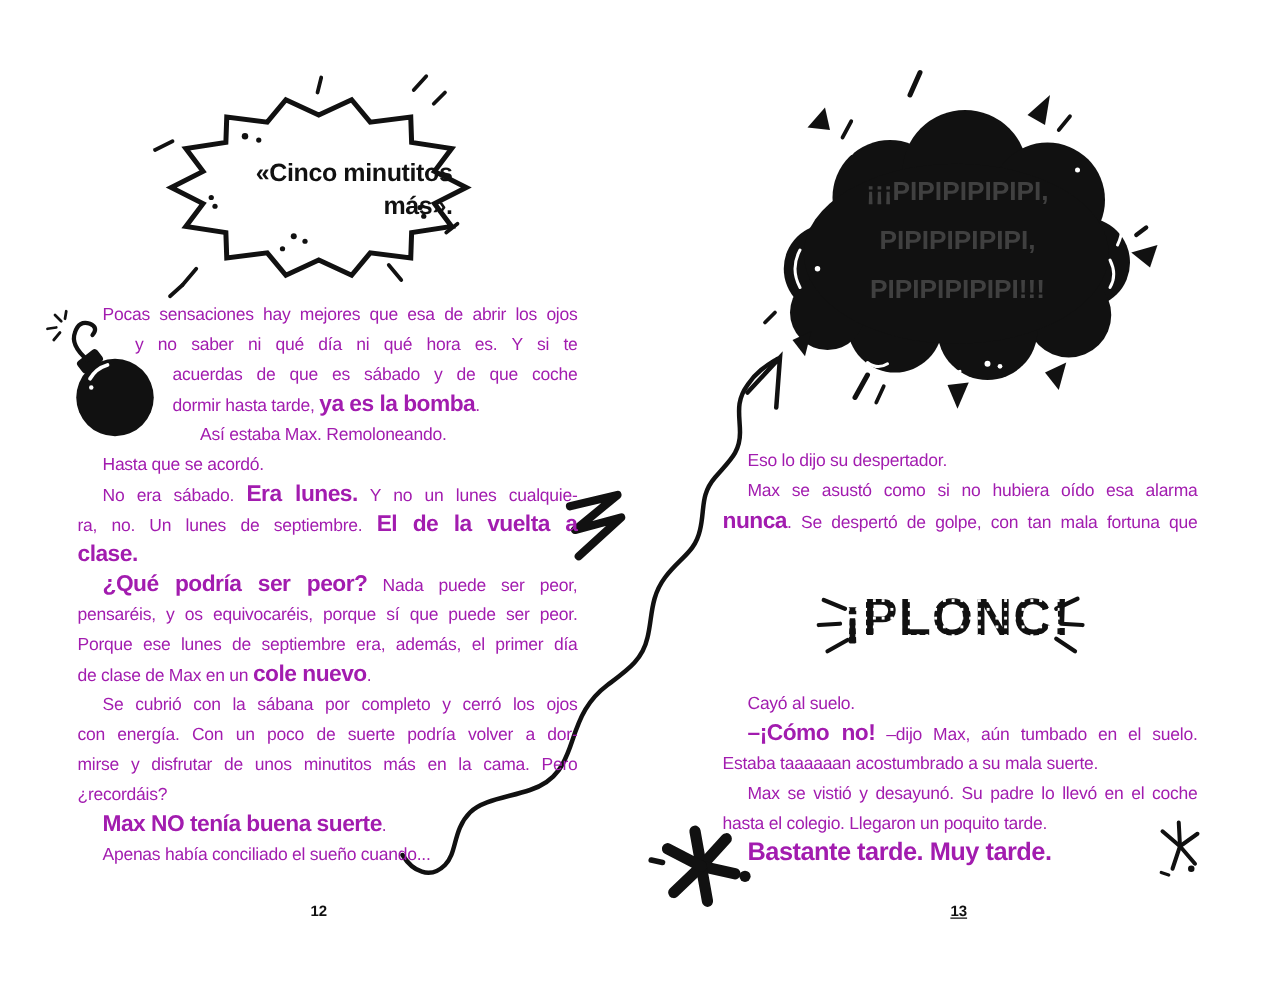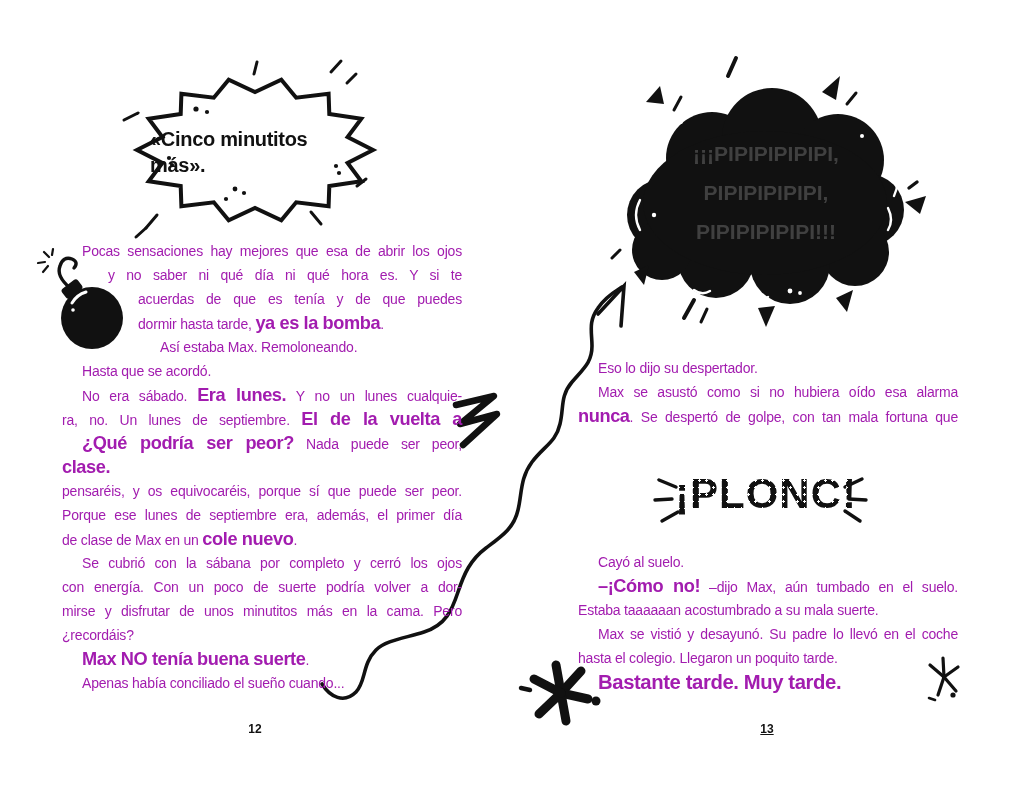--- a/index.html
+++ b/index.html
@@ -14,21 +14,21 @@
   .line.just{text-align:justify;text-align-last:justify;text-justify:inter-word;}
   .line .r{font-weight:normal;}
   .line .b{font-weight:bold;font-size:1.3em;letter-spacing:-0.4px;}
   .line.ind{padding-left:20px;}
   .line.w1{padding-left:46px;}
   .line.w2{padding-left:76px;}
   .line.w3{padding-left:98px;}
   .line.big .b{font-size:1.45em;}
 
   
-  .burst-text{position:absolute;left:150px;top:126px;width:212px;text-align:left;
+  .burst-text{position:absolute;left:150px;top:126px;width:212px;text-align:right;
               font-weight:bold;font-size:20px;line-height:26px;letter-spacing:-0.3px;}
 
   
   .cloud-text{position:absolute;left:616px;top:134px;width:300px;text-align:center;
               color:#404040;font-weight:bold;font-size:21px;line-height:39px;letter-spacing:0px;}
 
   
   .plonc{position:absolute;left:658px;top:468px;width:216px;text-align:center;
          font-weight:bold;font-size:42px;line-height:52px;letter-spacing:1px;color:#111;}
   @supports ((-webkit-background-clip: text) or (background-clip: text)){
@@ -195,28 +195,28 @@
   </svg>
 
   <div class="burst-text">
     <div>«Cinco minutitos</div>
     <div>más».</div>
   </div>
 
   <div class="textcol" style="left:62px;top:239px;width:400px;">
       <div class="line just ind"><span class="r">Pocas sensaciones hay mejores que esa de abrir los ojos</span></div>
       <div class="line just w1"><span class="r">y no saber ni qué día ni qué hora es. Y si te</span></div>
-      <div class="line just w2"><span class="r">acuerdas de que es tenía y de que puedes</span></div>
+      <div class="line just w2"><span class="r">acuerdas de que es sábado y de que coche</span></div>
       <div class="line w2"><span class="r">dormir hasta tarde, </span><span class="b">ya es la bomba</span><span class="r">.</span></div>
       <div class="line w3"><span class="r">Así estaba Max. Remoloneando.</span></div>
       <div class="line ind"><span class="r">Hasta que se acordó.</span></div>
       <div class="line just ind"><span class="r">No era sábado. </span><span class="b">Era lunes.</span><span class="r"> Y no un lunes cualquie-</span></div>
       <div class="line just"><span class="r">ra, no. Un lunes de septiembre. </span><span class="b">El de la vuelta a</span></div>
+      <div class="line"><span class="b">clase.</span></div>
       <div class="line just ind"><span class="b">¿Qué podría ser peor?</span><span class="r"> Nada puede ser peor,</span></div>
-      <div class="line"><span class="b">clase.</span></div>
       <div class="line just"><span class="r">pensaréis, y os equivocaréis, porque sí que puede ser peor.</span></div>
       <div class="line just"><span class="r">Porque ese lunes de septiembre era, además, el primer día</span></div>
       <div class="line"><span class="r">de clase de Max en un </span><span class="b">cole nuevo</span><span class="r">.</span></div>
       <div class="line just ind"><span class="r">Se cubrió con la sábana por completo y cerró los ojos</span></div>
       <div class="line just"><span class="r">con energía. Con un poco de suerte podría volver a dor-</span></div>
       <div class="line just"><span class="r">mirse y disfrutar de unos minutitos más en la cama. Pero</span></div>
       <div class="line"><span class="r">¿recordáis?</span></div>
       <div class="line ind"><span class="b">Max NO tenía buena suerte</span><span class="r">.</span></div>
       <div class="line ind"><span class="r">Apenas había conciliado el sueño cuando...</span></div>
     </div>

